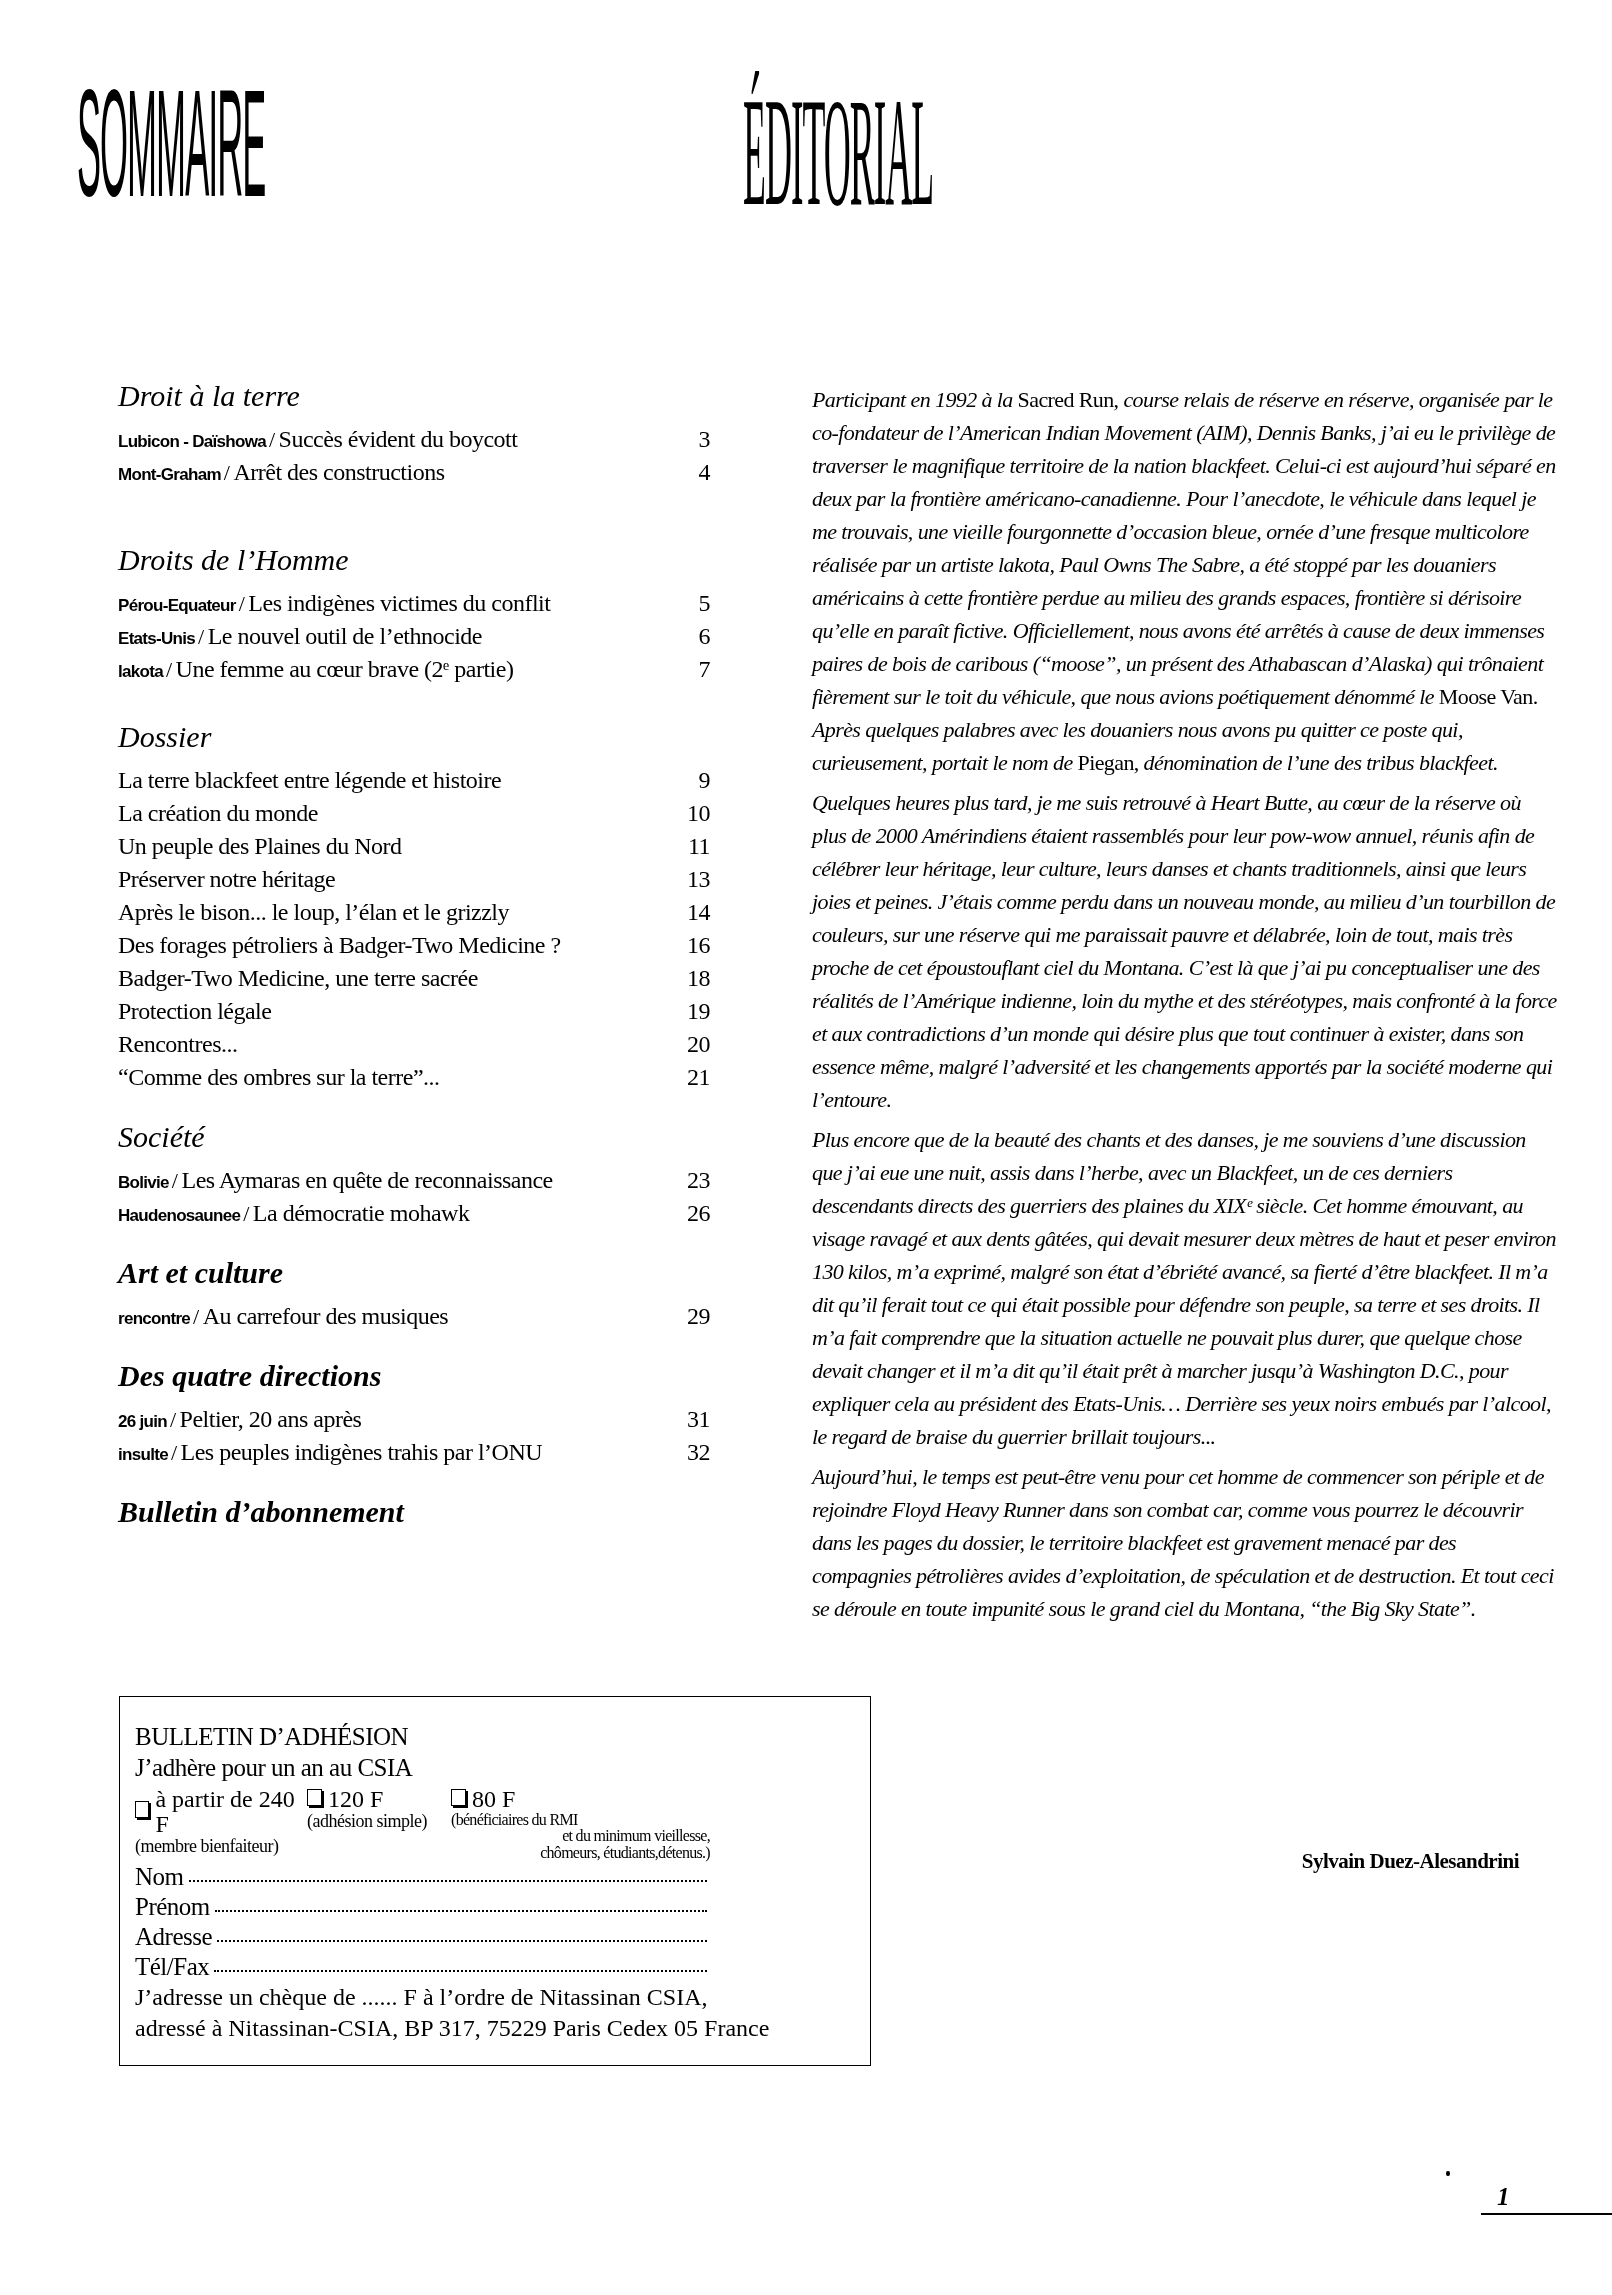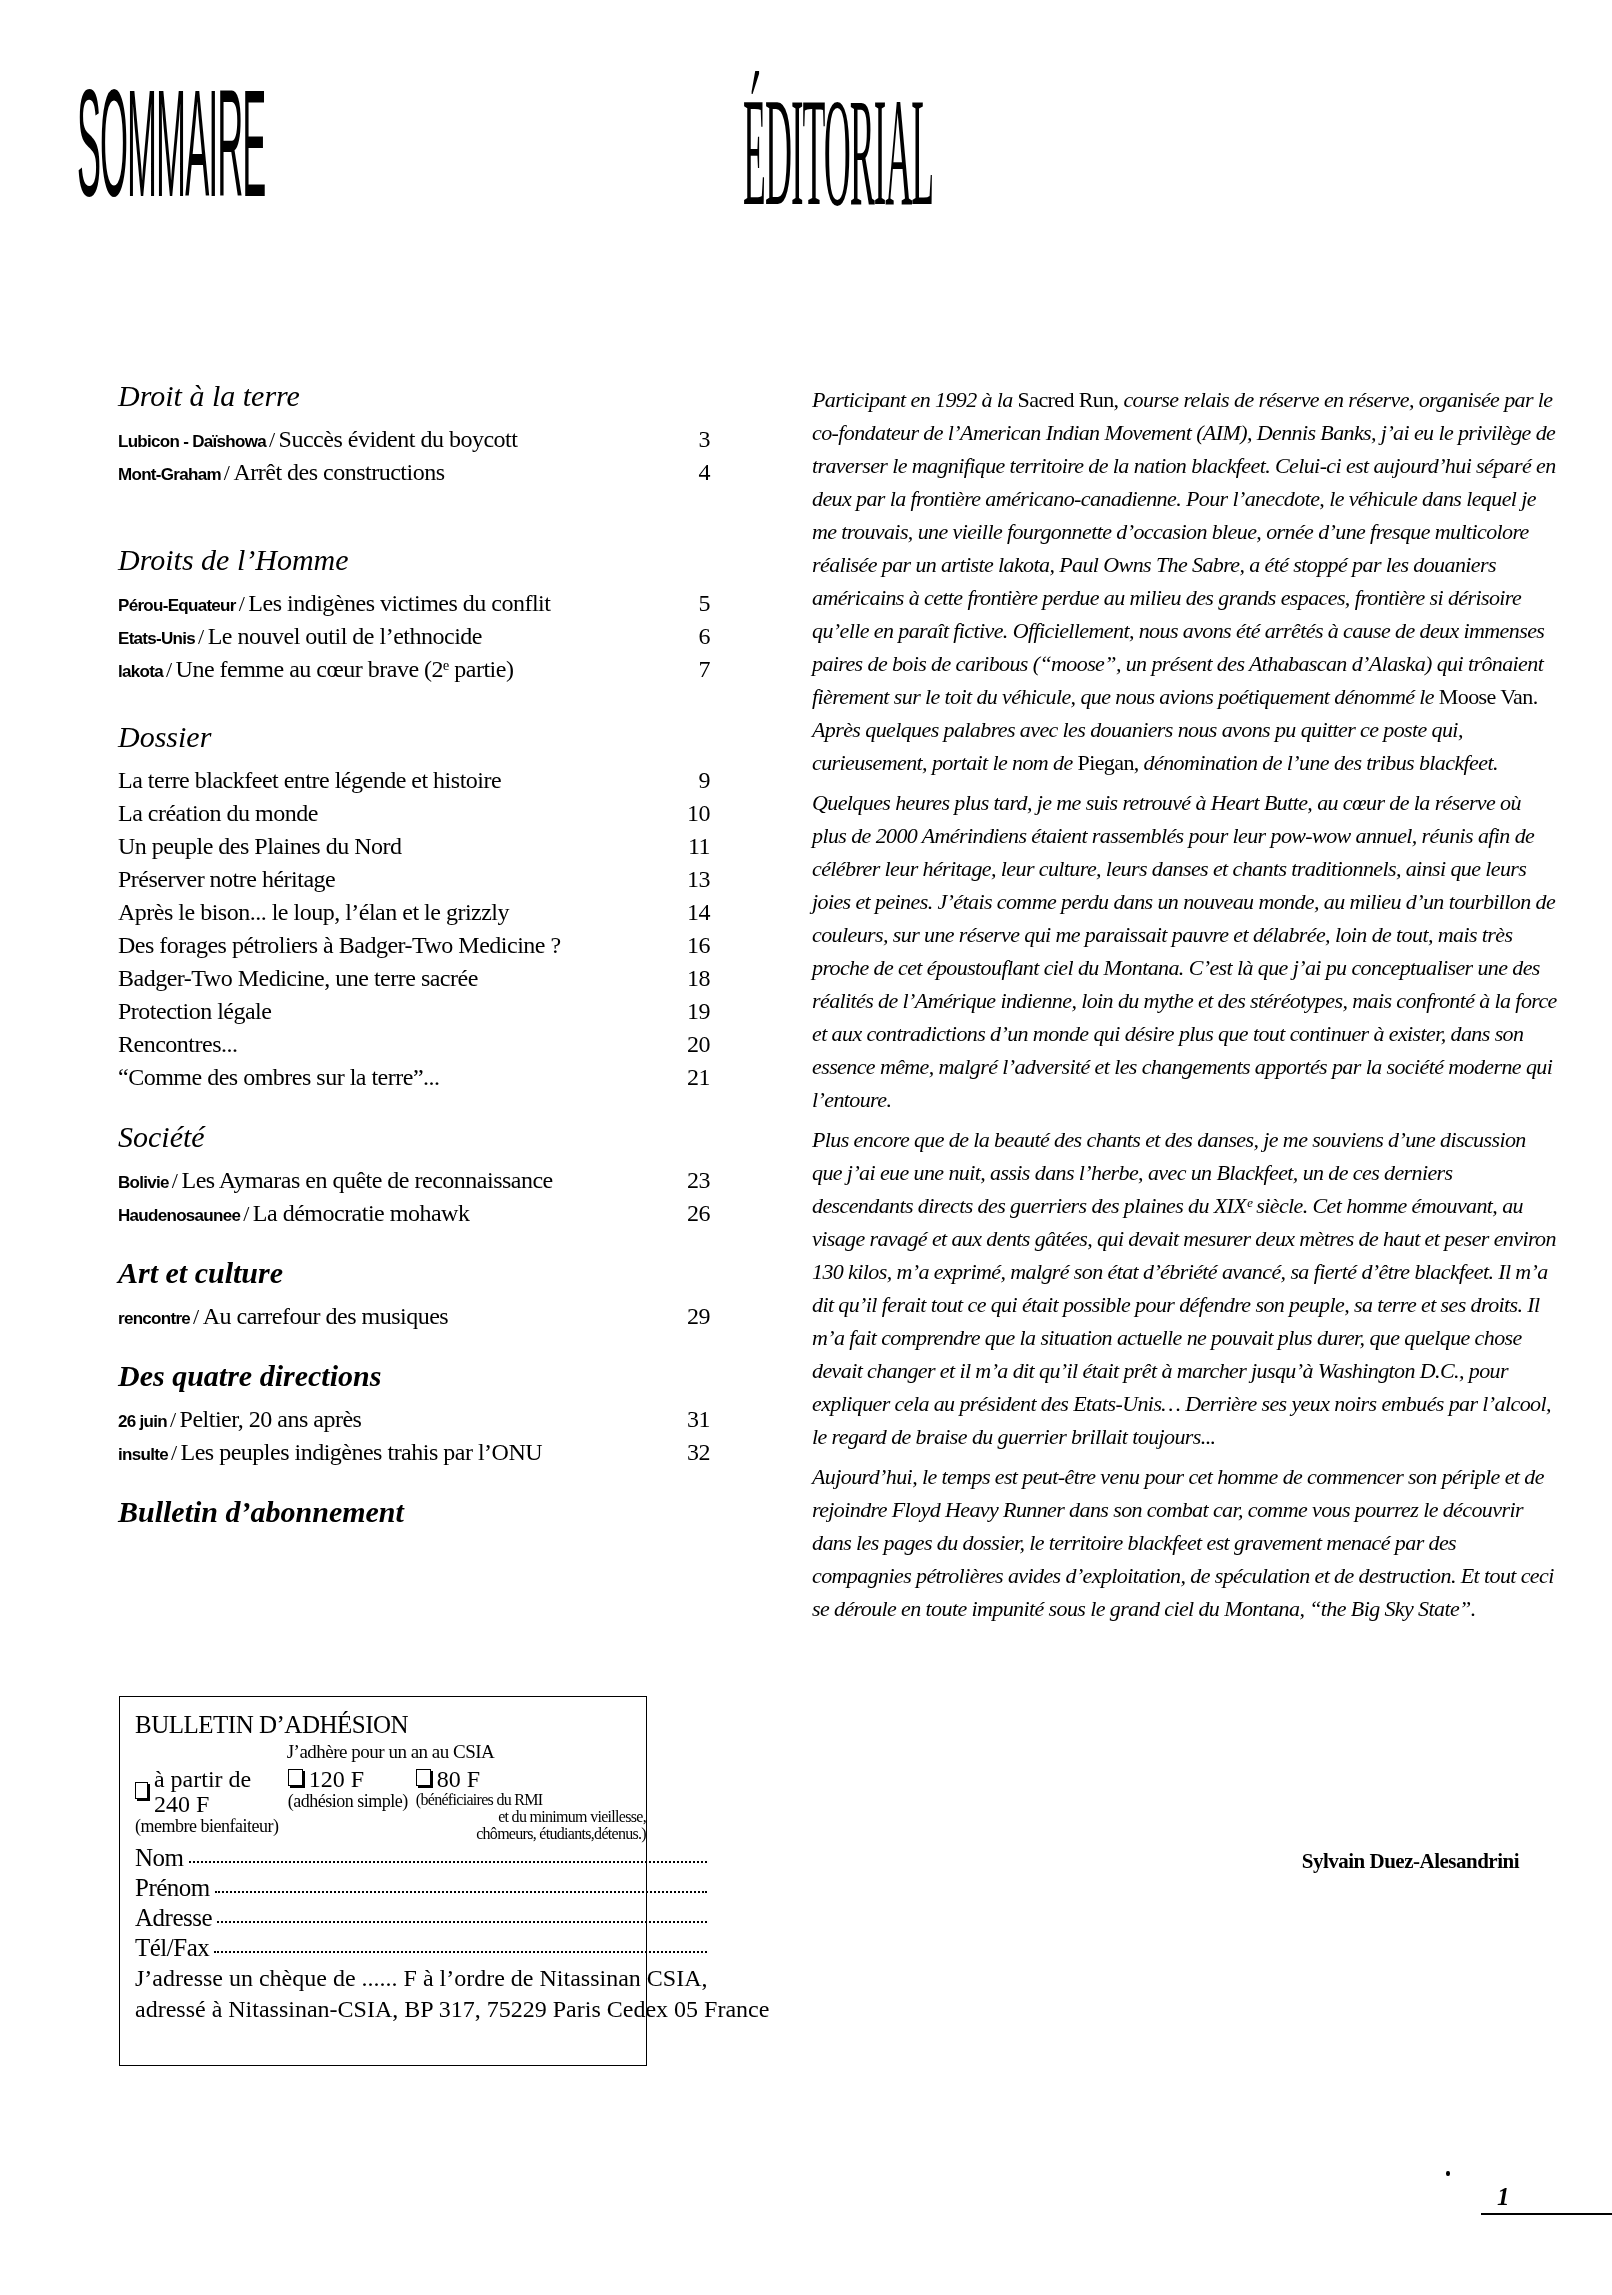--- a/index.html
+++ b/index.html
@@ -34,26 +34,26 @@
     font-size: 17px; letter-spacing: -0.7px;
   }
   .toc-row .sep { font-size: 22px; margin: 0 4px 0 3px; }
   .toc-row .page { width: 40px; text-align: right; font-size: 24px; }
   .gap-1 { height: 50px; }
   .gap-2 { height: 30px; }
   .gap-3 { height: 22px; }
 
   
   #bulletin {
-    position: absolute; left: 119px; top: 1696px; width: 528px; height: 370px;
+    position: absolute; left: 119px; top: 1696px; width: 752px; height: 370px;
     border: 1.5px solid #000; box-sizing: border-box;
-    padding: 12px 0 0 15px; font-size: 23px; line-height: 1.25;
+    padding: 24px 0 0 15px; font-size: 23px; line-height: 1.25;
   }
   #bulletin .b-title { font-size: 25px; letter-spacing: -0.5px; }
-  #bulletin .b-sub { font-size: 19px; letter-spacing: -0.5px; text-align: center; }
+  #bulletin .b-sub { font-size: 25px; letter-spacing: -0.5px; }
   .options { display: flex; margin-top: 3px; }
   .option { display: flex; flex-direction: column; }
   .option .opt-main { font-size: 24px; display: flex; align-items: center; line-height: 1.05; }
   .option .opt-note { font-size: 18px; line-height: 1.05; letter-spacing: -0.5px; }
   .checkbox {
     display: inline-block; width: 13px; height: 15px; border: 1px solid #000;
     box-shadow: 2px 2px 0 #000; margin-right: 6px; margin-bottom: 4px; background: #fff;
   }
   .opt-1 { width: 172px; }
   .opt-2 { width: 144px; }

